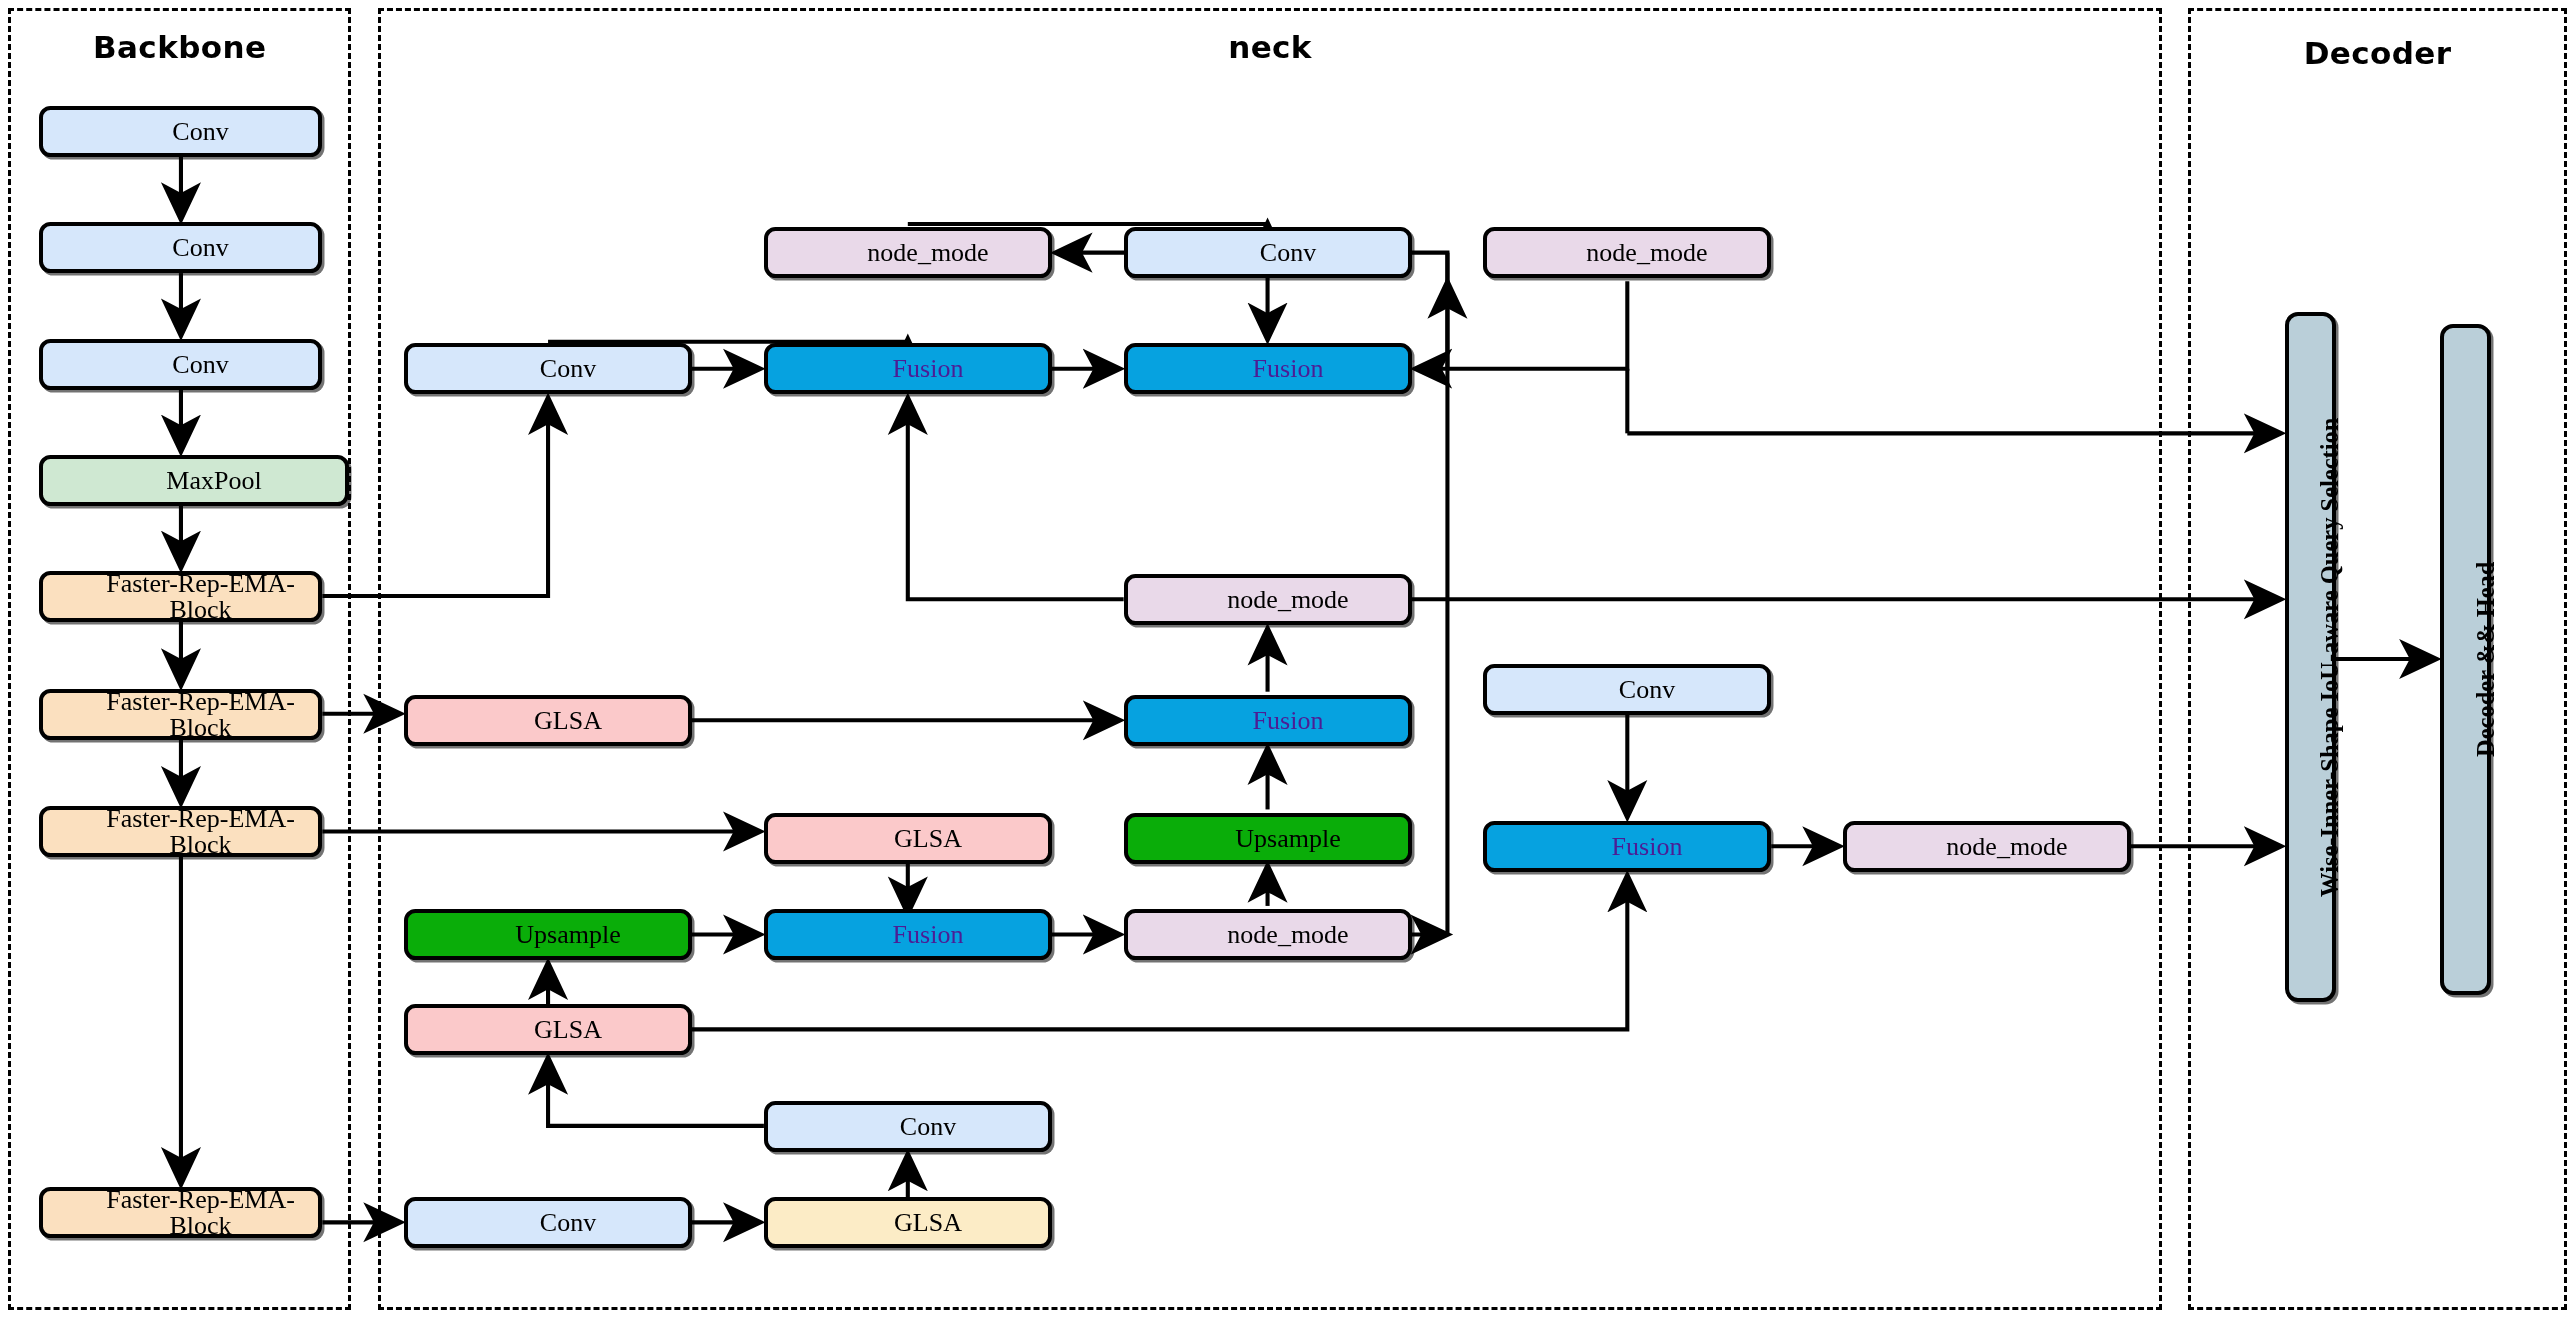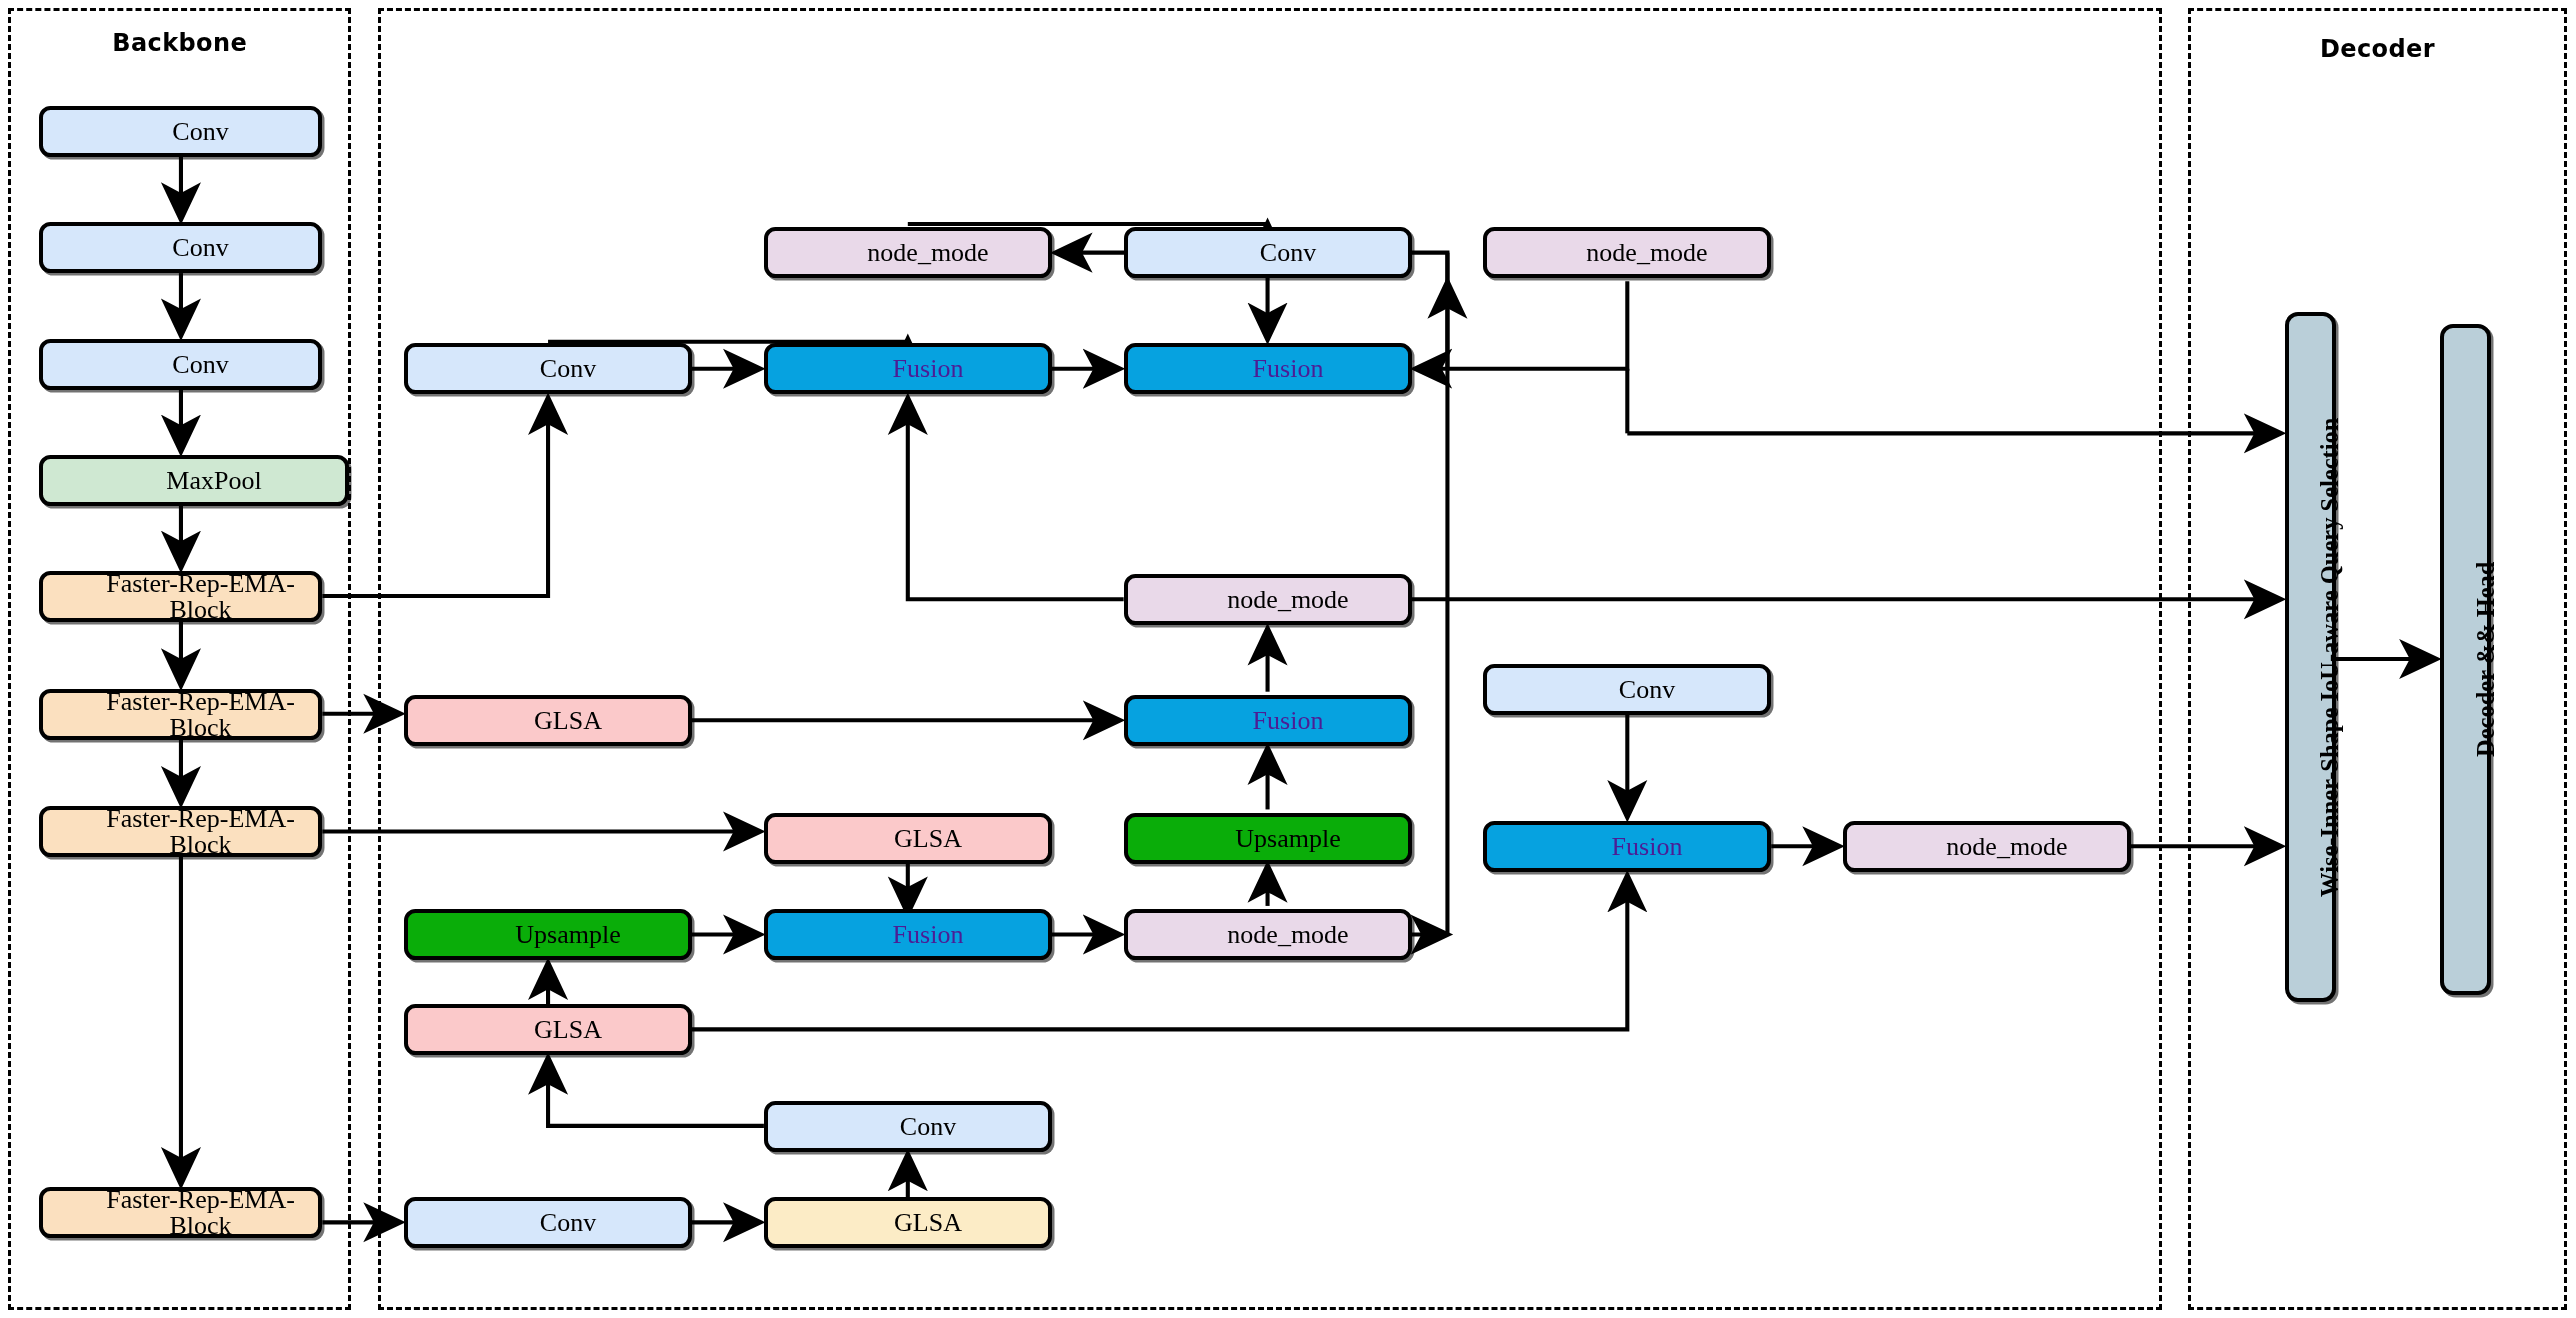--- a/index.html
+++ b/index.html
@@ -1,39 +1,40 @@
 <!DOCTYPE html>
 <html style="font-size:13px"><head>
 <meta charset="utf-8">
 <style>
   html,body{margin:0;padding:0;background:#ffffff;}
   body{width:2576px;height:1318px;font-family:"Liberation Serif",serif;}
   #canvas{position:relative;width:2576px;height:1318px;background:#fff;}
   svg#wires{position:absolute;left:0;top:0;width:2576px;height:1318px;}
   .panel{position:absolute;border:3.3px dashed #000;box-sizing:border-box;background:transparent;}
   .panel-title{position:absolute;text-align:center;font-family:"DejaVu Sans",sans-serif;
-    font-weight:bold;font-size:24px;color:#000;letter-spacing:0.4px;}
+    font-weight:bold;font-size:31px;color:#000;letter-spacing:0.4px;}
   .node{position:absolute;box-sizing:border-box;border:4.1px solid #000;border-radius:11.4px;
     display:flex;align-items:center;justify-content:center;text-align:center;
     font-family:"Liberation Serif",serif;font-size:26px;color:#000;line-height:1;
     box-shadow:2.5px 2.5px 0 rgba(0,0,0,.55);padding-left:40px;}
   .node.vert{border-radius:13px;}
   .vert .vtext{transform:rotate(-90deg);white-space:nowrap;
     font-family:"Liberation Serif",serif;font-weight:bold;font-size:24.5px;color:#000;}
   .fusion{color:#4c1d95;}
 </style>
 </head>
 <body>
 
 <div id="canvas">
 
   <div class="panel" style="left:8.2px;top:8.2px;width:343px;height:1302px;"></div>
   <div class="panel-title" style="left:8.2px;top:29px;width:343px;">Backbone</div>
 
   <div class="panel" style="left:378px;top:8.2px;width:1784px;height:1302px;"></div>
+  <div class="panel-title" style="left:378px;top:29px;width:1784px;">neck</div>
 
   <div class="panel" style="left:2188px;top:8.2px;width:379px;height:1302px;"></div>
   <div class="panel-title" style="left:2188px;top:35px;width:379px;">Decoder</div>
 
   <svg id="wires" viewBox="0 0 3150 1612" xmlns="http://www.w3.org/2000/svg">
     <defs>
       <marker id="ah" markerWidth="11" markerHeight="11" refX="9" refY="5.5" orient="auto" markerUnits="strokeWidth">
         <path d="M0,0.6 L10.4,5.5 L0,10.4 L2.6,5.5 Z" fill="#000"></path>
       </marker>
     </defs>

